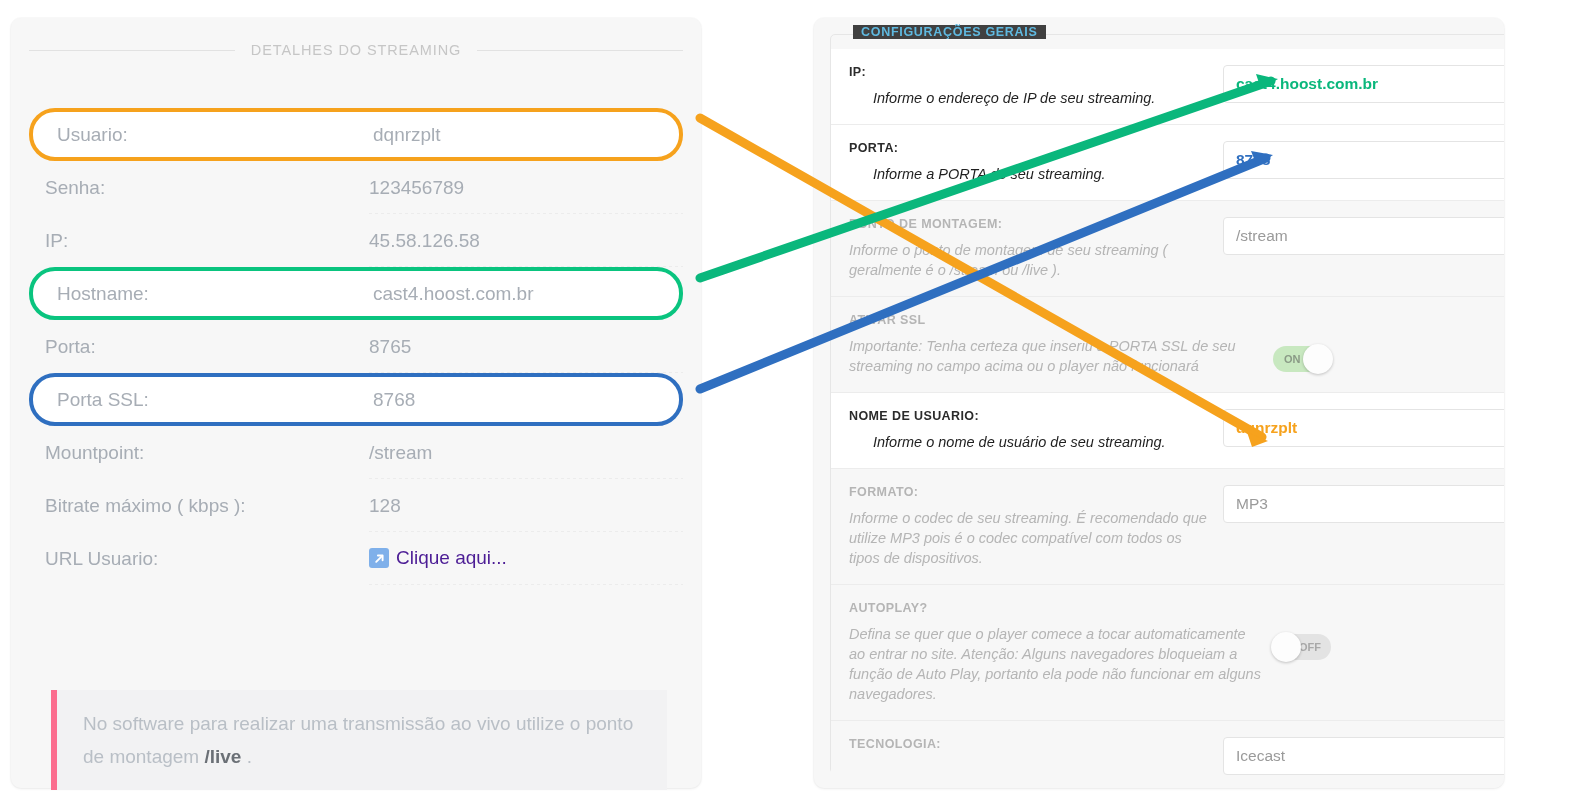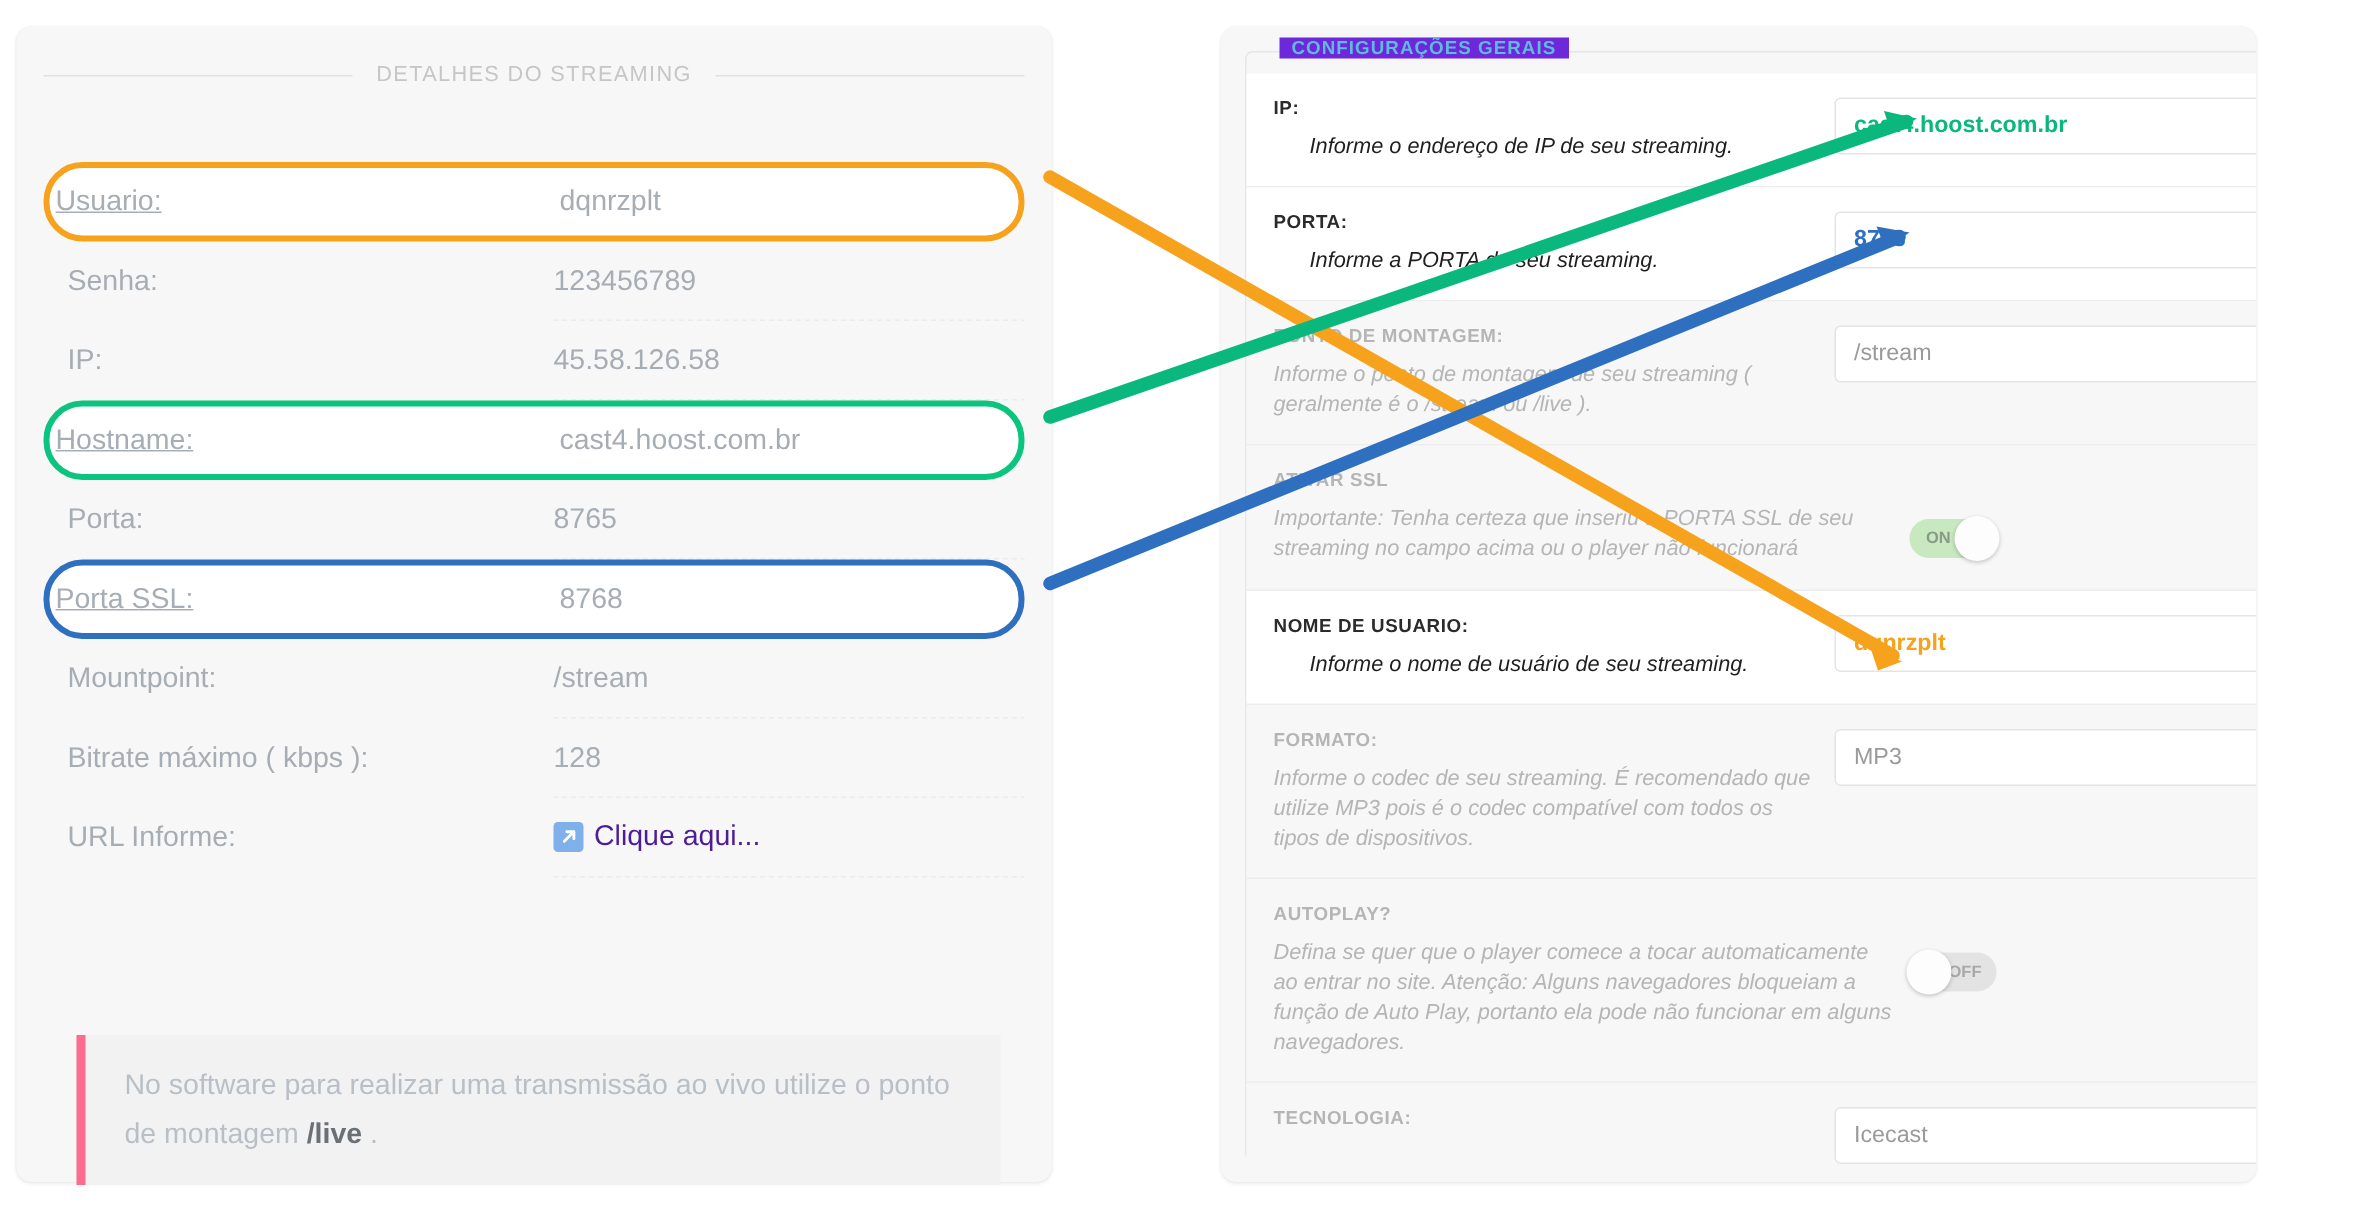--- a/index.html
+++ b/index.html
@@ -96,21 +96,21 @@
   }
   
   .row.hl {
     background: #ffffff;
     border-radius: 26px;
     margin: 0 18px;
     width: 654px;
     border: 4px solid transparent;
     height: 53px;
   }
-  .row.hl .lbl { padding-left: 4px; width: 330px; text-decoration: underline; }
+  .row.hl .lbl { padding-left: 24px; width: 330px; }
   .row.hl.orange { border-color: #f6a21d; }
   .row.hl.green  { border-color: #0ac47f; }
   .row.hl.blue   { border-color: #2f6fc0; }
 
   .link-val {
     color: #4c1d95;
     font-size: 19px;
     display: inline-flex;
     align-items: center;
     gap: 7px;
@@ -166,21 +166,21 @@
     right: -20px;
     bottom: 14px;
     border: 1px solid #e6e6e6;
     border-radius: 5px;
     box-sizing: border-box;
   }
   #right-legend {
     position: absolute;
     left: 22px;
     top: -10px;
-    background: #6d28d9;
+    background: #404040;
     padding: 0 8px;
     color: #5fb9e0;
     font-size: 12.5px;
     letter-spacing: 0.7px;
     font-weight: 600;
     white-space: nowrap;
   }
   #cfg-rows {
     position: absolute;
     left: 0; top: 14px; right: 0; bottom: 0;
@@ -318,21 +318,21 @@
         </div>
         <div class="row plain">
           <div class="lbl">Mountpoint:</div>
           <div class="val">/stream</div>
         </div>
         <div class="row plain">
           <div class="lbl">Bitrate máximo ( kbps ):</div>
           <div class="val">128</div>
         </div>
         <div class="row plain">
-          <div class="lbl">URL Informe:</div>
+          <div class="lbl">URL Usuario:</div>
           <div class="val"><span class="link-val">
               <span class="ext-icon">
                 <svg width="13" height="13" viewBox="0 0 13 13">
                   <path d="M3.2 9.8 L9.2 3.8" stroke="#ffffff" stroke-width="1.9" stroke-linecap="round"></path>
                   <path d="M4.9 3.5 H9.6 V8.2" stroke="#ffffff" stroke-width="1.9" fill="none" stroke-linecap="round" stroke-linejoin="round"></path>
                 </svg>
               </span>
               <span>Clique aqui...</span>
             </span></div>
         </div>

